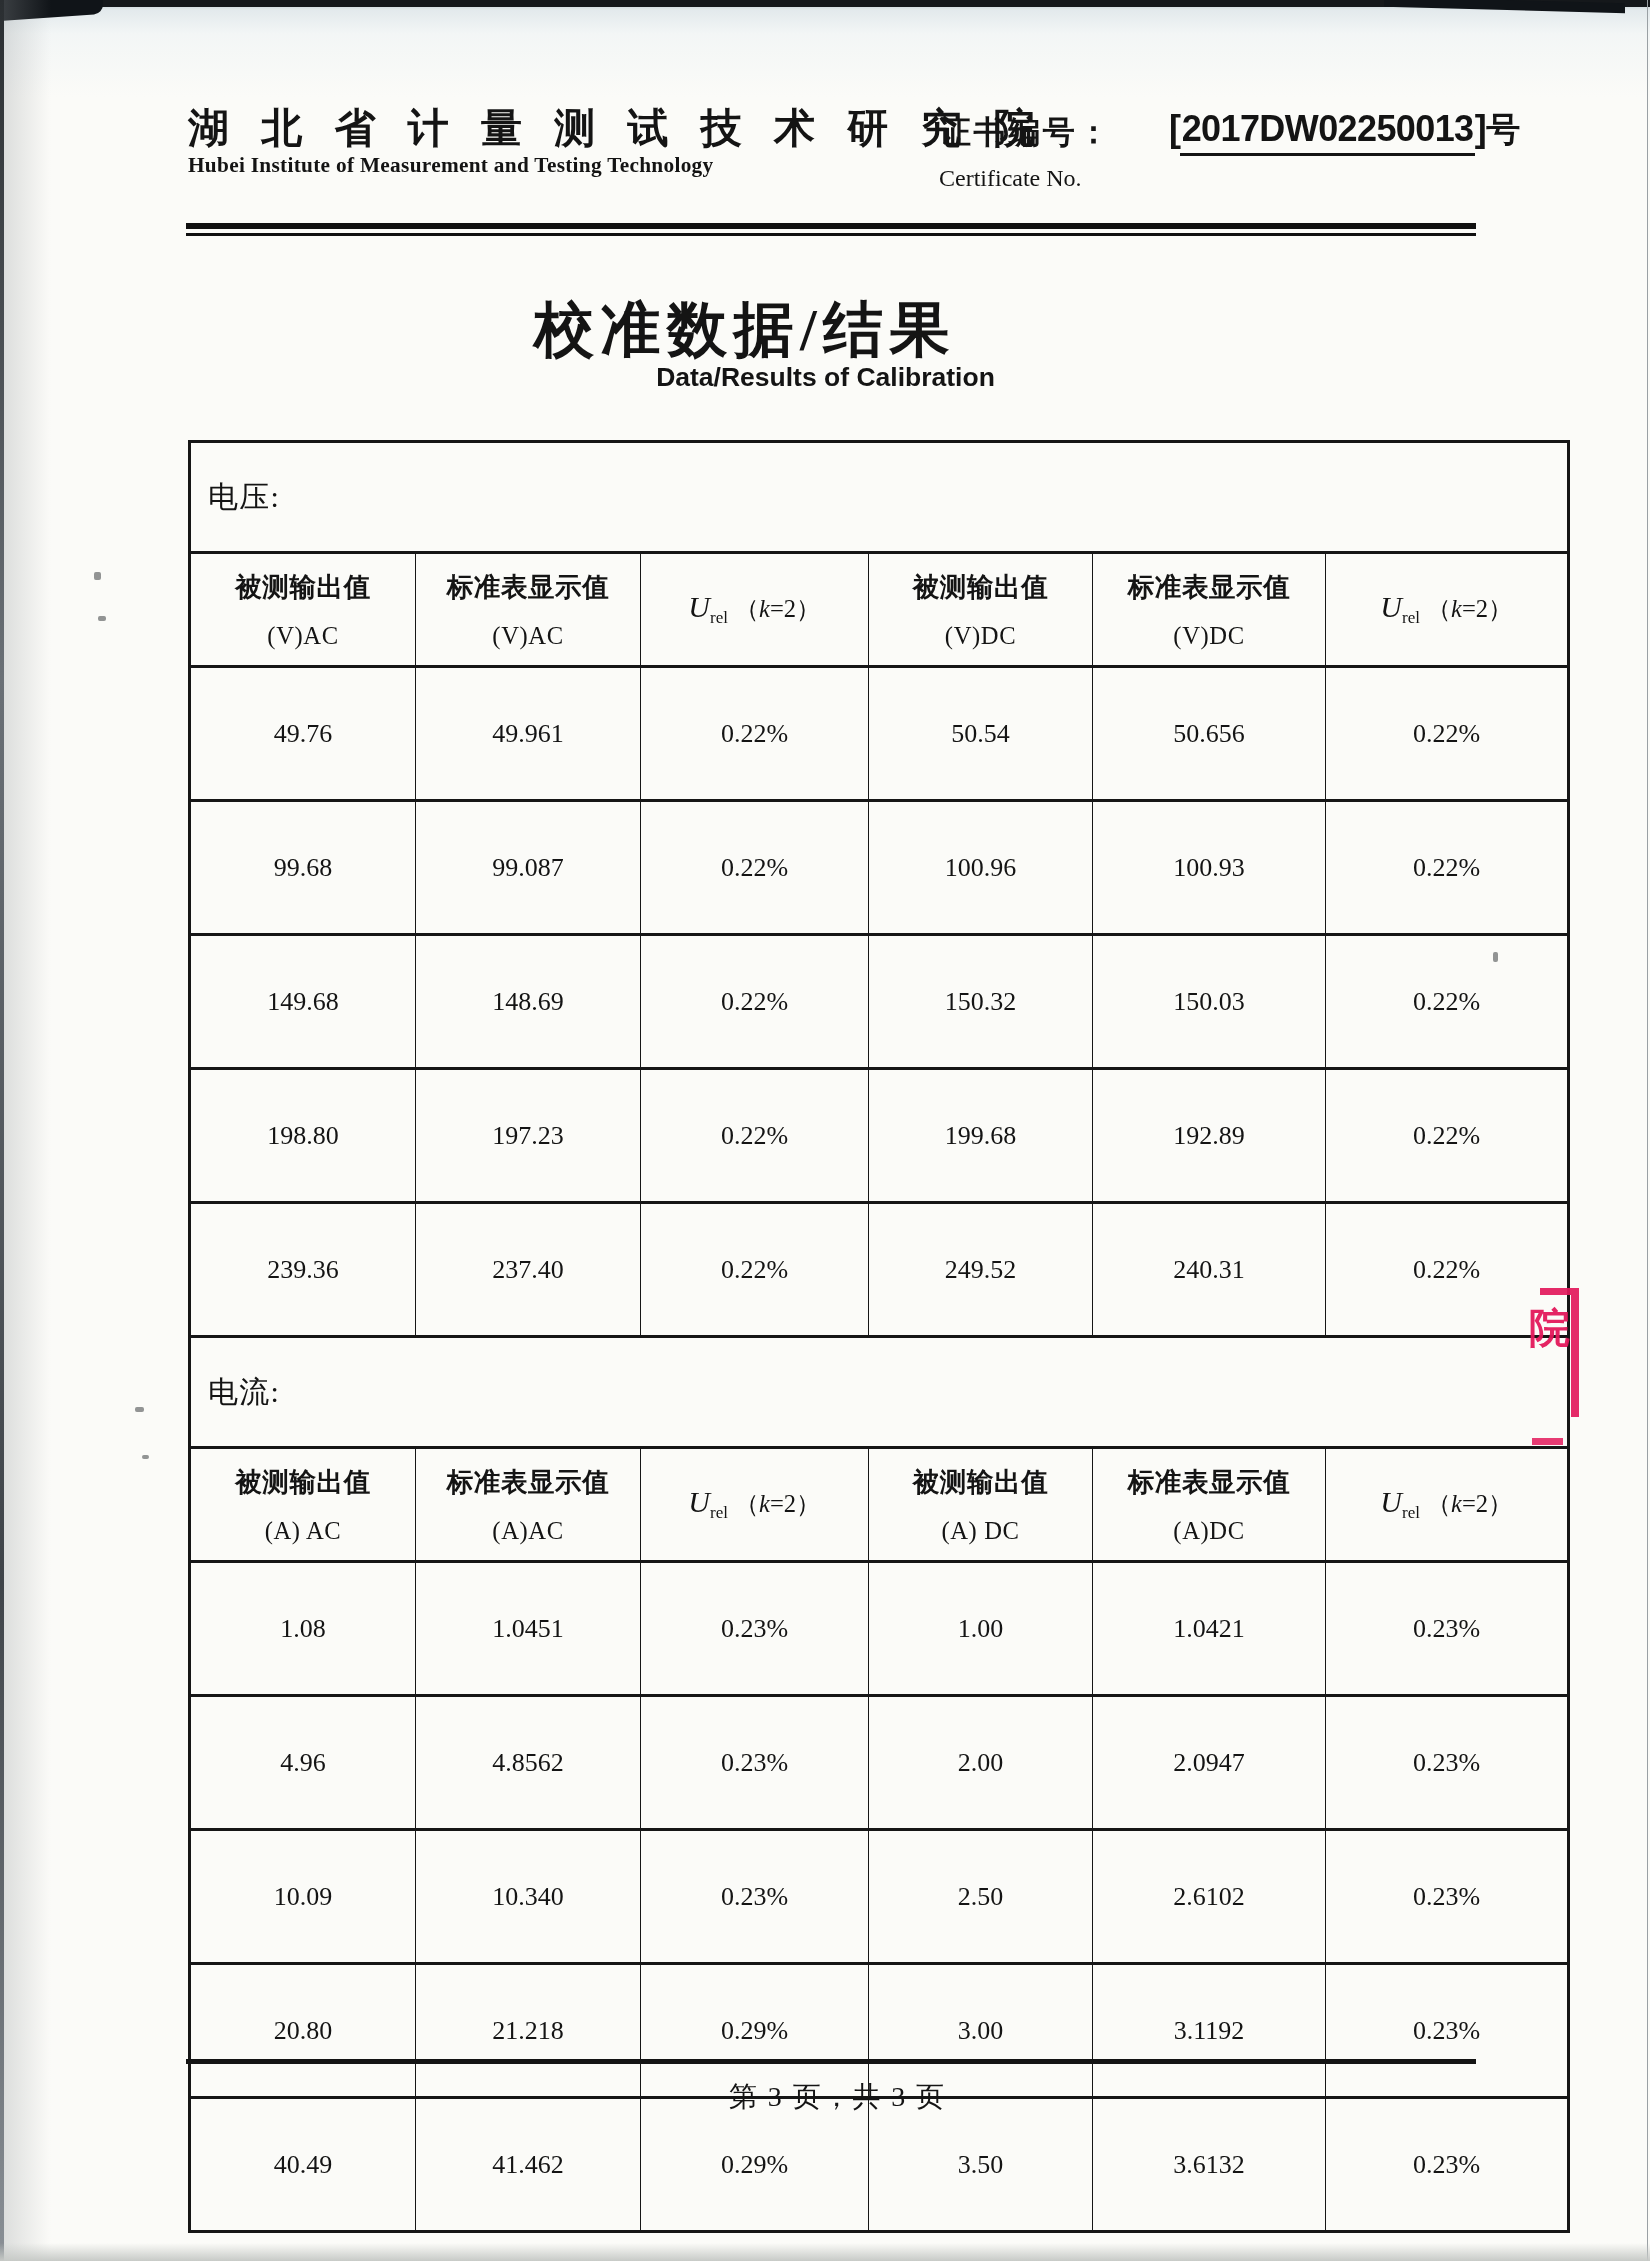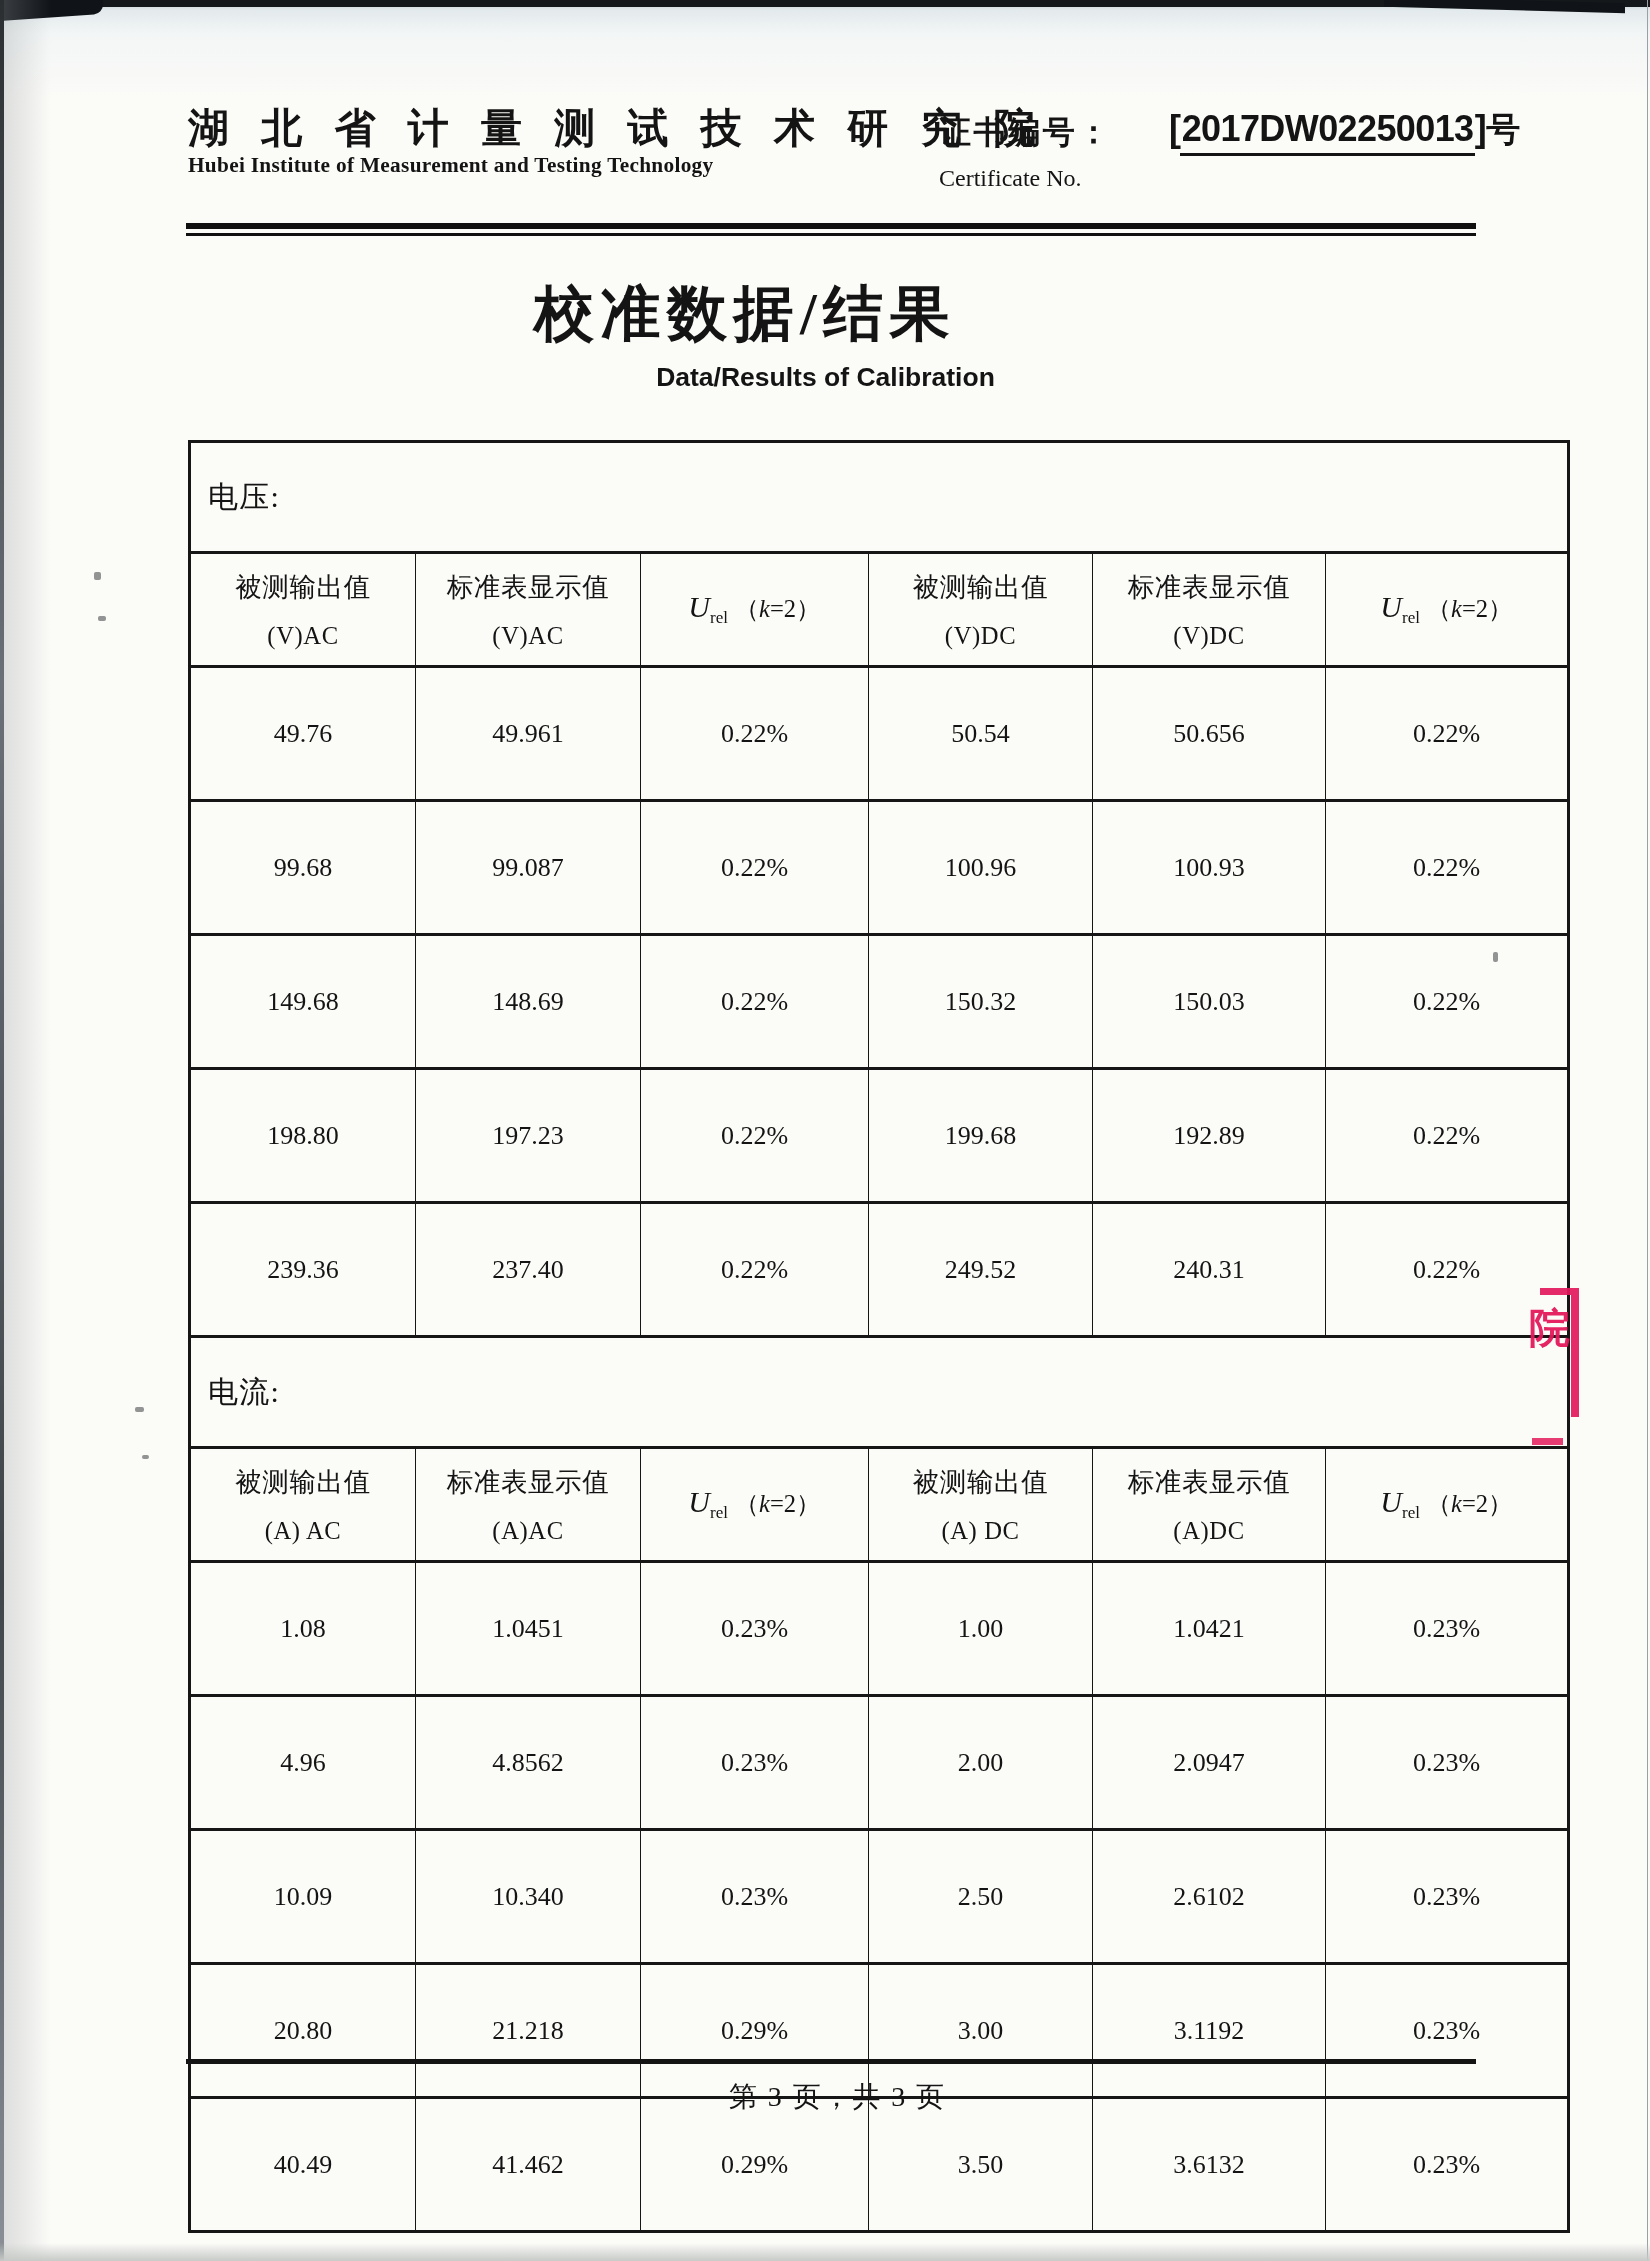--- a/index.html
+++ b/index.html
@@ -48,37 +48,37 @@
   .cert-no-wrap { font-family:"Liberation Sans","DejaVu Sans",sans-serif; font-weight:bold;
                   font-size:36px; letter-spacing:-0.6px; margin-left:9px; line-height:1.0; }
   .cert-no-num { border-bottom:3.2px solid #141414; padding:0 1.3px 3.9px 1.3px; }
   .cert-suffix-cn { font-family:"Liberation Serif","DejaVu Serif",serif; font-size:34px; font-weight:bold; }
   .cert-label-en { margin-top:10.3px; font-size:24px; }
 
   .rule1 { position:absolute; left:186px; top:223px; width:1290px; height:5.8px; background:#101010; }
   .rule2 { position:absolute; left:186px; top:233px; width:1290px; height:3.2px; background:#101010; }
 
   
-  .title-cn { position:absolute; top:274px; left:0; width:1490px; text-align:center;
+  .title-cn { position:absolute; top:290px; left:0; width:1490px; text-align:center;
               font-size:60px; font-weight:900; letter-spacing:6.5px; }
   .title-en { position:absolute; top:362px; left:0; width:1651px; text-align:center;
               font-family:"Liberation Sans","DejaVu Sans",sans-serif;
               font-size:26.5px; font-weight:bold; letter-spacing:0px; }
 
   
   .doc-table { position:absolute; left:188px; top:440px; width:1379px;
                border-collapse:collapse; table-layout:fixed; }
   .doc-table td { border:1.9px solid #161616; border-top-width:3.9px; border-bottom-width:3.9px;
                   text-align:center; vertical-align:middle; font-size:26px; }
   .doc-table { border:3.2px solid #161616; }
   .row-section td { text-align:left; padding-left:17px; font-size:30px; letter-spacing:1.3px; }
   .row-section { height:111px; }
   .row-header  { height:114px; }
   .row-data    { height:134px; }
-  .hdr-l1 { font-size:26.5px; letter-spacing:0.6px; }
+  .hdr-l1 { font-size:26.5px; letter-spacing:0.6px;font-weight:bold; }
   .hdr-l2 { font-size:24.6px; margin-top:17px; letter-spacing:0.6px; }
   .urel-u { font-style:italic; font-size:30px; }
   .urel-sub { font-size:17px; }
   .urel-k { font-style:italic; }
   .urel-txt { font-size:24.6px; }
 
   
   .footer-rule { position:absolute; left:186px; top:2059px; width:1290px; height:4.5px; background:#141414; }
   .footer-text { position:absolute; top:2078px; left:12px; width:1651px; text-align:center;
                  font-size:28px; letter-spacing:1.9px; }

